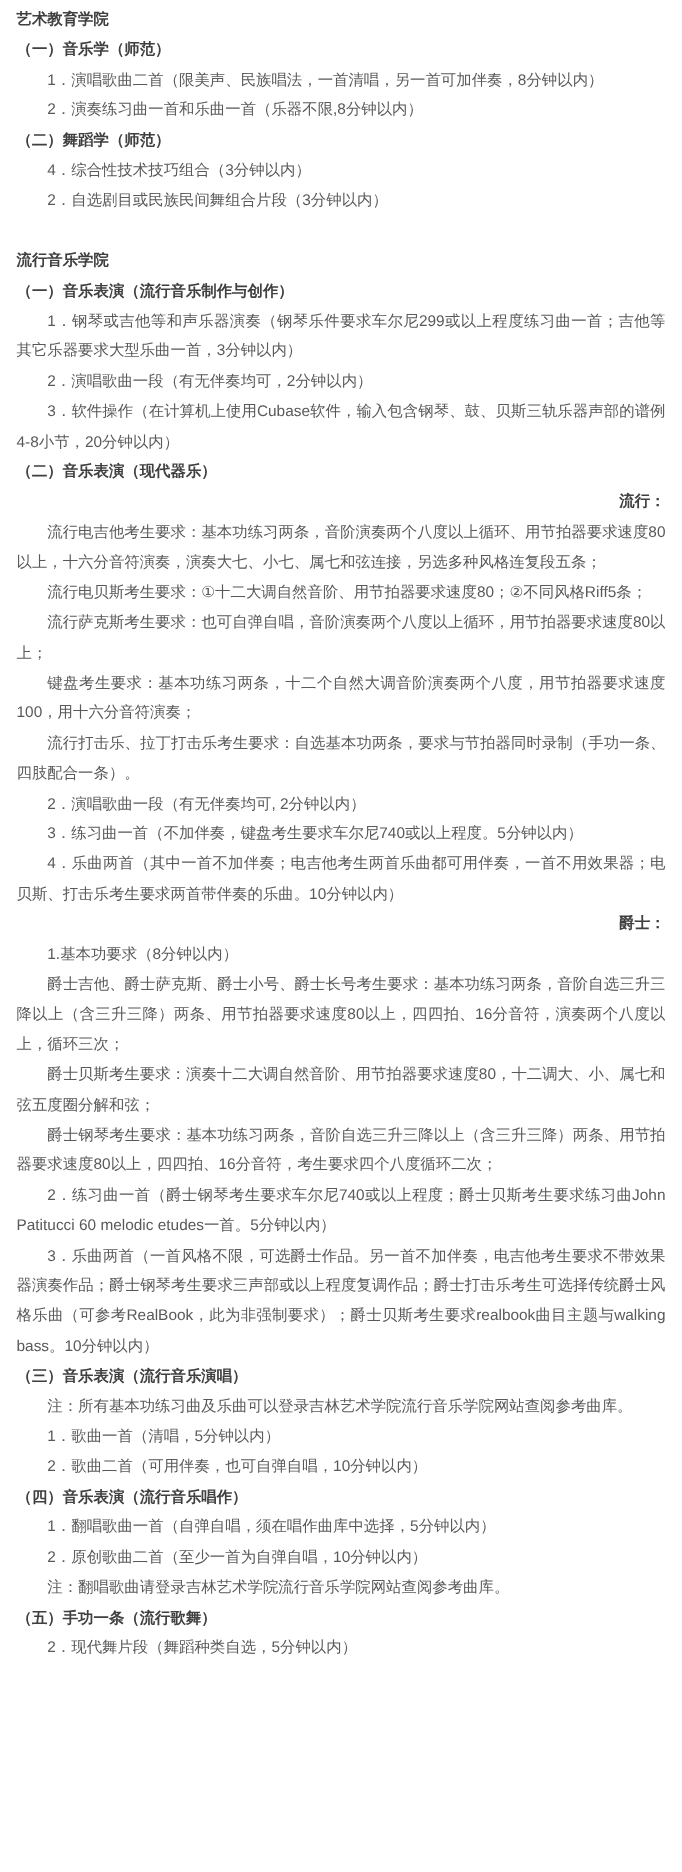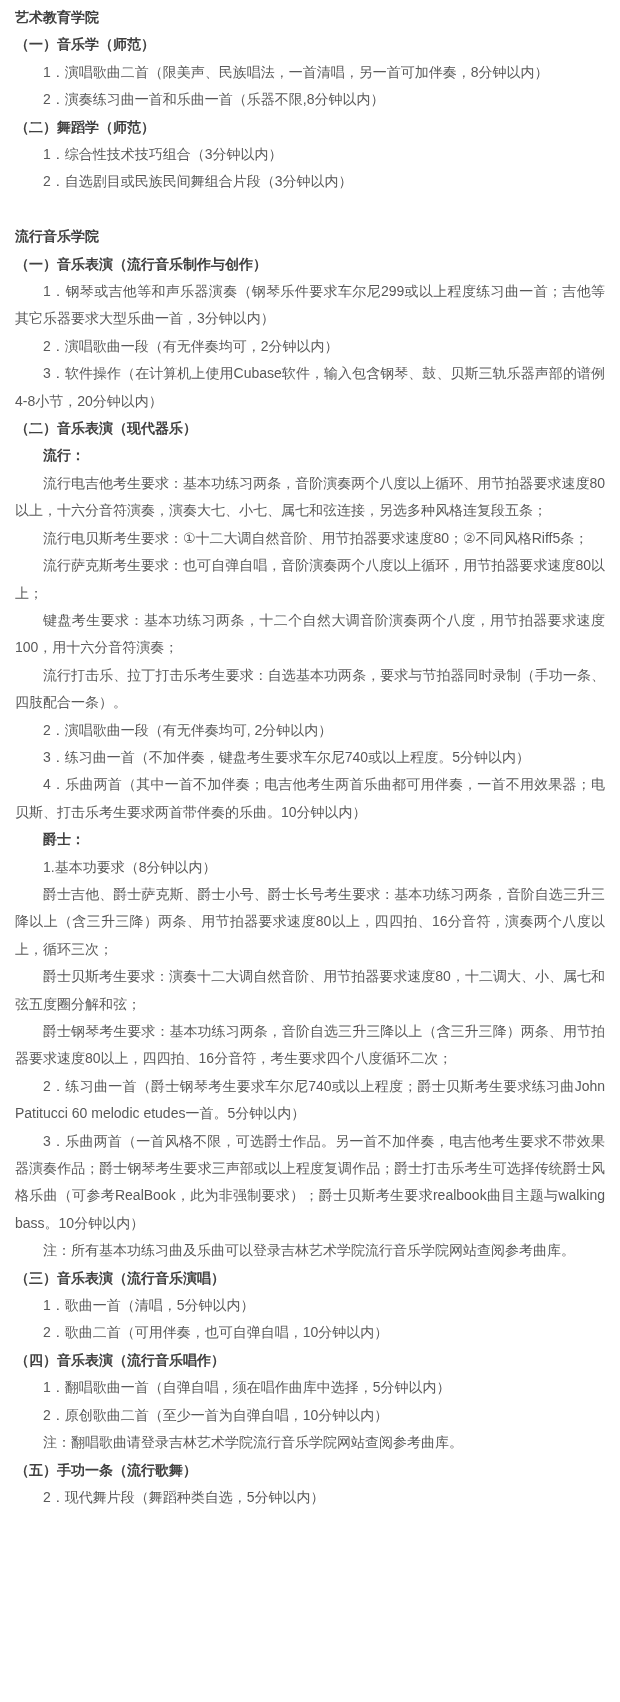--- a/index.html
+++ b/index.html
@@ -29,36 +29,36 @@
   .para.heading {
     font-weight: bold;
     color: #404040;
     text-indent: 0;
     text-align: left;
   }
   .para.subheading {
     font-weight: bold;
     color: #404040;
     text-indent: 2em;
-    text-align: left;
+    text-align: right;
   }
   .para.spacer {
     height: 27.4px;
   }
 </style>
 </head>
 <body>
 
 <div class="doc" id="doc-root">
     <div class="para title">艺术教育学院</div>
     <div class="para heading">（一）音乐学（师范）</div>
     <div class="para body">1．演唱歌曲二首（限美声、民族唱法，一首清唱，另一首可加伴奏，8分钟以内）</div>
     <div class="para body">2．演奏练习曲一首和乐曲一首（乐器不限,8分钟以内）</div>
     <div class="para heading">（二）舞蹈学（师范）</div>
-    <div class="para body">1．综合性技术技巧组合（3分钟以内）</div>
+    <div class="para body">4．综合性技术技巧组合（3分钟以内）</div>
     <div class="para body">2．自选剧目或民族民间舞组合片段（3分钟以内）</div>
     <div class="para spacer"></div>
     <div class="para title">流行音乐学院</div>
     <div class="para heading">（一）音乐表演（流行音乐制作与创作）</div>
     <div class="para body">1．钢琴或吉他等和声乐器演奏（钢琴乐件要求车尔尼299或以上程度练习曲一首；吉他等其它乐器要求大型乐曲一首，3分钟以内）</div>
     <div class="para body">2．演唱歌曲一段（有无伴奏均可，2分钟以内）</div>
     <div class="para body">3．软件操作（在计算机上使用Cubase软件，输入包含钢琴、鼓、贝斯三轨乐器声部的谱例4-8小节，20分钟以内）</div>
     <div class="para heading">（二）音乐表演（现代器乐）</div>
     <div class="para subheading">流行：</div>
     <div class="para body">流行电吉他考生要求：基本功练习两条，音阶演奏两个八度以上循环、用节拍器要求速度80以上，十六分音符演奏，演奏大七、小七、属七和弦连接，另选多种风格连复段五条；</div>
@@ -69,22 +69,22 @@
     <div class="para body">2．演唱歌曲一段（有无伴奏均可, 2分钟以内）</div>
     <div class="para body">3．练习曲一首（不加伴奏，键盘考生要求车尔尼740或以上程度。5分钟以内）</div>
     <div class="para body">4．乐曲两首（其中一首不加伴奏；电吉他考生两首乐曲都可用伴奏，一首不用效果器；电贝斯、打击乐考生要求两首带伴奏的乐曲。10分钟以内）</div>
     <div class="para subheading">爵士：</div>
     <div class="para body">1.基本功要求（8分钟以内）</div>
     <div class="para body">爵士吉他、爵士萨克斯、爵士小号、爵士长号考生要求：基本功练习两条，音阶自选三升三降以上（含三升三降）两条、用节拍器要求速度80以上，四四拍、16分音符，演奏两个八度以上，循环三次；</div>
     <div class="para body">爵士贝斯考生要求：演奏十二大调自然音阶、用节拍器要求速度80，十二调大、小、属七和弦五度圈分解和弦；</div>
     <div class="para body">爵士钢琴考生要求：基本功练习两条，音阶自选三升三降以上（含三升三降）两条、用节拍器要求速度80以上，四四拍、16分音符，考生要求四个八度循环二次；</div>
     <div class="para body">2．练习曲一首（爵士钢琴考生要求车尔尼740或以上程度；爵士贝斯考生要求练习曲John Patitucci 60 melodic etudes一首。5分钟以内）</div>
     <div class="para body">3．乐曲两首（一首风格不限，可选爵士作品。另一首不加伴奏，电吉他考生要求不带效果器演奏作品；爵士钢琴考生要求三声部或以上程度复调作品；爵士打击乐考生可选择传统爵士风格乐曲（可参考RealBook，此为非强制要求）；爵士贝斯考生要求realbook曲目主题与walking bass。10分钟以内）</div>
+    <div class="para heading">（三）音乐表演（流行音乐演唱）</div>
     <div class="para body">注：所有基本功练习曲及乐曲可以登录吉林艺术学院流行音乐学院网站查阅参考曲库。</div>
-    <div class="para heading">（三）音乐表演（流行音乐演唱）</div>
     <div class="para body">1．歌曲一首（清唱，5分钟以内）</div>
     <div class="para body">2．歌曲二首（可用伴奏，也可自弹自唱，10分钟以内）</div>
     <div class="para heading">（四）音乐表演（流行音乐唱作）</div>
     <div class="para body">1．翻唱歌曲一首（自弹自唱，须在唱作曲库中选择，5分钟以内）</div>
     <div class="para body">2．原创歌曲二首（至少一首为自弹自唱，10分钟以内）</div>
     <div class="para body">注：翻唱歌曲请登录吉林艺术学院流行音乐学院网站查阅参考曲库。</div>
     <div class="para heading">（五）手功一条（流行歌舞）</div>
     <div class="para body">2．现代舞片段（舞蹈种类自选，5分钟以内）</div>
   </div>
 

